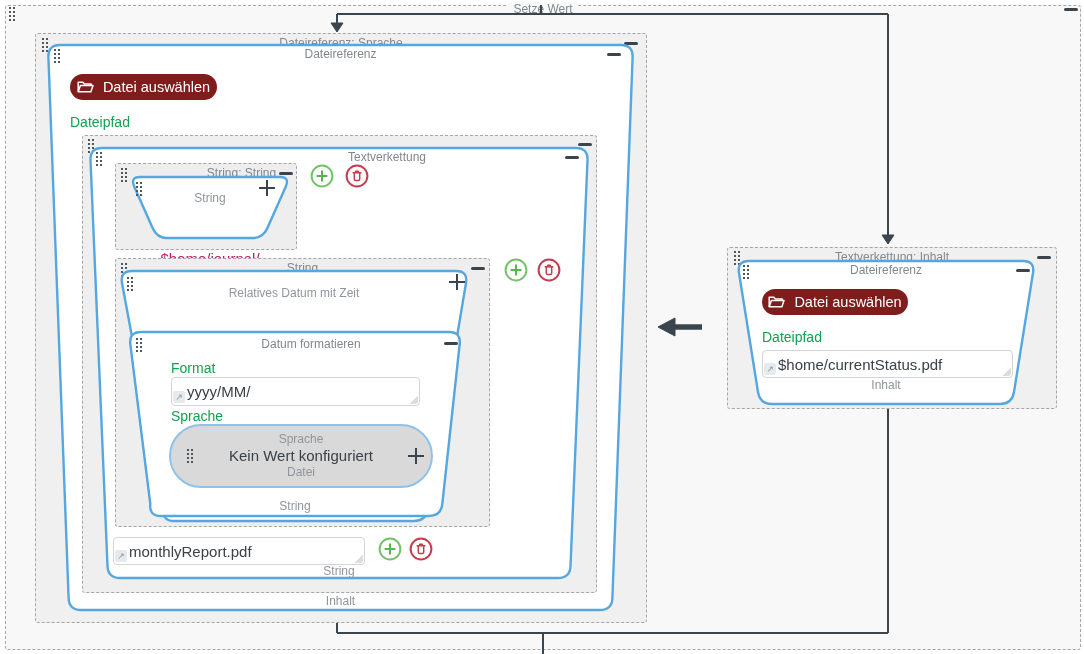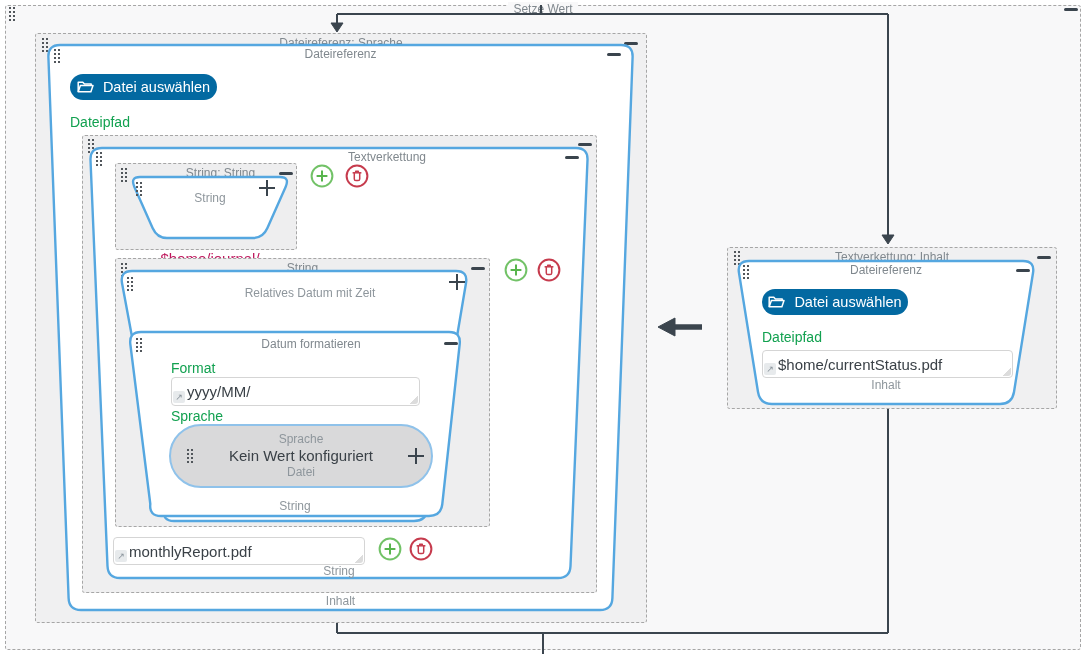--- a/index.html
+++ b/index.html
@@ -9,21 +9,21 @@
   .btitle{position:absolute;text-align:center;font-size:12px;color:#80888e;white-space:nowrap;pointer-events:none;}
   .blabel{position:absolute;text-align:center;font-size:12px;color:#8e969c;white-space:nowrap;}
   .value{position:absolute;text-align:center;font-size:15px;color:#be185d;white-space:nowrap;margin-top:45px;}
   .minus{position:absolute;width:14px;height:3px;background:#3a444d;border-radius:1.5px;cursor:pointer;}
   .grip{position:absolute;width:8px;height:15px;cursor:grab;
         background-image:radial-gradient(circle at 2px 2px,#51565b 1.2px,transparent 1.5px);
         background-size:4px 4px;}
   .shape{position:absolute;overflow:visible;}
   .shape path{fill:#fff;stroke:#55a7e0;stroke-width:2.4;stroke-linejoin:round;}
   .glabel{position:absolute;font-size:14px;font-weight:500;color:#12a150;white-space:nowrap;}
-  .gbtn{position:absolute;background:#0369a1;border-radius:13px;color:#fff;font-size:14.5px;font-weight:500;
+  .gbtn{position:absolute;background:#7f1d1d;border-radius:13px;color:#fff;font-size:14.5px;font-weight:500;
         display:flex;align-items:center;justify-content:center;gap:9px;cursor:pointer;border:none;}
   .field{position:absolute;background:#fff;border:1px solid #d5d5d5;border-radius:4px;box-sizing:border-box;}
   .field input{position:absolute;left:0;top:0;width:100%;height:100%;border:none;background:transparent;
         font:15px "Liberation Sans",sans-serif;color:#3a4147;padding:0 10px 0 15px;outline:none;box-sizing:border-box;}
   .expicon{position:absolute;left:1px;bottom:2px;width:12px;height:12px;background:#e7eaec;color:#8a949c;
         font-size:9px;line-height:12px;text-align:center;border-radius:2px;cursor:pointer;}
   .fold{position:absolute;right:1px;bottom:1px;width:9px;height:9px;
         background:linear-gradient(135deg,transparent 55%,#dcdcdc 55%);border-radius:0 0 3px 0;}
   .dplus{position:absolute;width:18px;height:18px;cursor:pointer;}
   .dplus::before{content:"";position:absolute;left:1px;right:1px;top:8px;height:2.2px;background:#3a444d;}
@@ -73,21 +73,21 @@
   <div class="minus" style="left:578px;top:143px;"></div>
 
   <svg class="shape" style="left:90px;top:148px;" width="498" height="430" viewBox="0 0 498 430">
     <path d="M 12,0 H 486 Q 498,0 497.5,12 L 480.5,418 Q 480,430 468,430 H 30 Q 18,430 17.5,418 L 0.5,12 Q 0,0 12,0 Z"></path>
   </svg>
   <div class="btitle" style="left:90px;top:150px;width:498px;padding-left:48px;">Textverkettung</div>
   <div class="grip" style="left:95px;top:151px;"></div>
   <div class="minus" style="left:565px;top:156px;"></div>
 
   <div class="dash" style="left:115px;top:163px;width:182px;height:87px;background:#eeeeef;"></div>
-  <div class="btitle" style="left:115px;top:166px;width:211px;">String: String</div>
+  <div class="btitle" style="left:115px;top:166px;width:211px;padding-left:21px;">String: String</div>
   <div class="grip" style="left:120px;top:167px;"></div>
   <div class="minus" style="left:279px;top:172px;"></div>
 
   <svg class="shape" style="left:130px;top:177px;" width="160" height="61" viewBox="0 0 160 61">
     <path d="M 10,0 H 150 Q 160,0 155.6,10 L 137.4,51 Q 133,61 123,61 H 37 Q 27,61 22.6,51 L 4.4,10 Q 0,0 10,0 Z"></path>
   </svg>
   <div class="grip" style="left:135px;top:181px;"></div>
   <span class="dplus" style="left:258px;top:179px;"></span>
   <div class="blabel" style="left:130px;top:191px;width:160px;">String</div>
   <div class="value" style="left:130px;top:205px;width:160px;">$home/journal/</div>
@@ -108,21 +108,21 @@
   <div class="dash" style="left:115px;top:258px;width:375px;height:269px;background:#eeeeef;"></div>
   <div class="btitle" style="left:115px;top:261px;width:375px;">String</div>
   <div class="grip" style="left:120px;top:262px;"></div>
   <div class="minus" style="left:471px;top:267px;"></div>
 
   <svg class="shape" style="left:120px;top:271px;" width="348" height="250" viewBox="0 0 348 250">
     <path d="M 12,0 H 336 Q 348,0 346,12 L 308,238 Q 306,250 294,250 H 54 Q 42,250 44,238 L 2,12 Q 0,0 12,0 Z"></path>
   </svg>
   <div class="grip" style="left:126px;top:276px;"></div>
   <span class="dplus" style="left:448px;top:273px;"></span>
-  <div class="blabel" style="left:136px;top:286px;width:348px;">Relatives Datum mit Zeit</div>
+  <div class="blabel" style="left:120px;top:286px;width:348px;">Relatives Datum mit Zeit</div>
 
   <svg class="icbtn" style="left:504px;top:258px;" viewBox="0 0 24 24" fill="none">
     <circle cx="12" cy="12" r="10.4" stroke="#72c267" stroke-width="2"></circle>
     <path d="M12 6.6 V17.4 M6.6 12 H17.4" stroke="#58b54d" stroke-width="2"></path>
   </svg>
   <svg class="icbtn" style="left:537px;top:258px;" viewBox="0 0 24 24" fill="none" stroke="#c63b4d">
     <circle cx="12" cy="12" r="10.4" stroke-width="2"></circle>
     <g stroke-width="1.5" stroke-linejoin="round">
       <path d="M7.6 8.8 H16.4"></path>
         <path d="M10.7 8.6 V7.3 H13.3 V8.6"></path>

